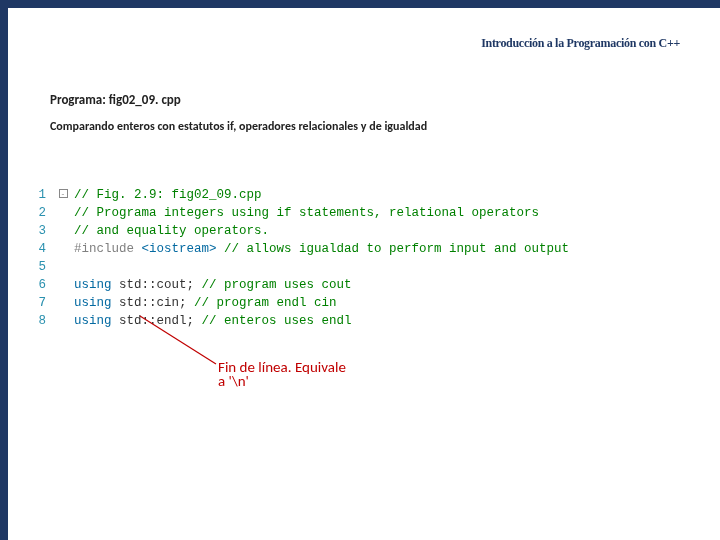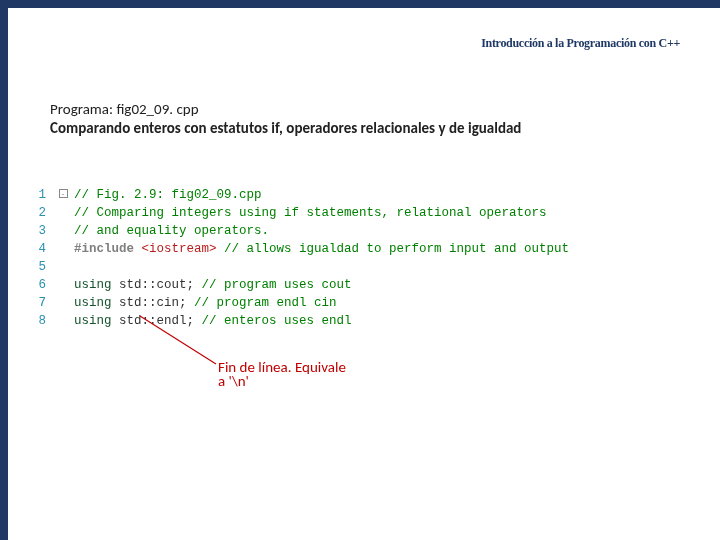--- a/index.html
+++ b/index.html
@@ -28,31 +28,31 @@
     top: 36px;
     right: 40px;
     font-size: 12px;
     font-weight: 700;
     color: #1f3864;
     font-family: "Times New Roman", serif;
     letter-spacing: -0.3px;
   }
   .program-line1 {
     position: absolute;
-    top: 100px;
+    top: 92px;
     left: 50px;
-    font-size: 15px;
-    font-weight: 400;
+    font-size: 13px;
+    font-weight: 700;
     color: #222;
   }
   .program-line2 {
     position: absolute;
     top: 119px;
     left: 50px;
-    font-size: 15px;
+    font-size: 12px;
     font-weight: 700;
     color: #222;
   }
   .code-block {
     position: absolute;
     top: 186px;
     left: 28px;
     width: 664px;
     font-family: Consolas, "Courier New", monospace;
     font-size: 12.5px;
@@ -82,23 +82,23 @@
     line-height: 8px;
     text-align: center;
     vertical-align: middle;
     color: #888;
     background: #fff;
     position: relative;
     top: -1px;
   }
   .code-text { flex: 1; }
   .c-comment { color: #008000; }
-  .c-keyword { color: #14532d; }
-  .c-pp { color: #808080; font-weight: bold; }
-  .c-include { color: #b91c1c; }
+  .c-keyword { color: #0369a1; }
+  .c-pp { color: #808080; }
+  .c-include { color: #0369a1; }
   .annotation {
     position: absolute;
     top: 360px;
     left: 218px;
     font-family: Calibri, Arial, sans-serif;
     font-size: 15px;
     color: #c00000;
     line-height: 14px;
   }
   .arrow-svg {
@@ -125,21 +125,21 @@
 
   <div class="code-row">
     <span class="lineno">1</span>
     <span class="gutter"><span class="fold-box">-</span></span>
     <span class="code-text"><span class="c-comment">// Fig. 2.9: fig02_09.cpp</span></span>
   </div>
 
   <div class="code-row">
     <span class="lineno">2</span>
     <span class="gutter"></span>
-    <span class="code-text"><span class="c-comment">// Comparing integers using if statements, relational operators</span></span>
+    <span class="code-text"><span class="c-comment">// Programa integers using if statements, relational operators</span></span>
   </div>
 
   <div class="code-row">
     <span class="lineno">3</span>
     <span class="gutter"></span>
     <span class="code-text"><span class="c-comment">// and equality operators.</span></span>
   </div>
 
   <div class="code-row">
     <span class="lineno">4</span>

